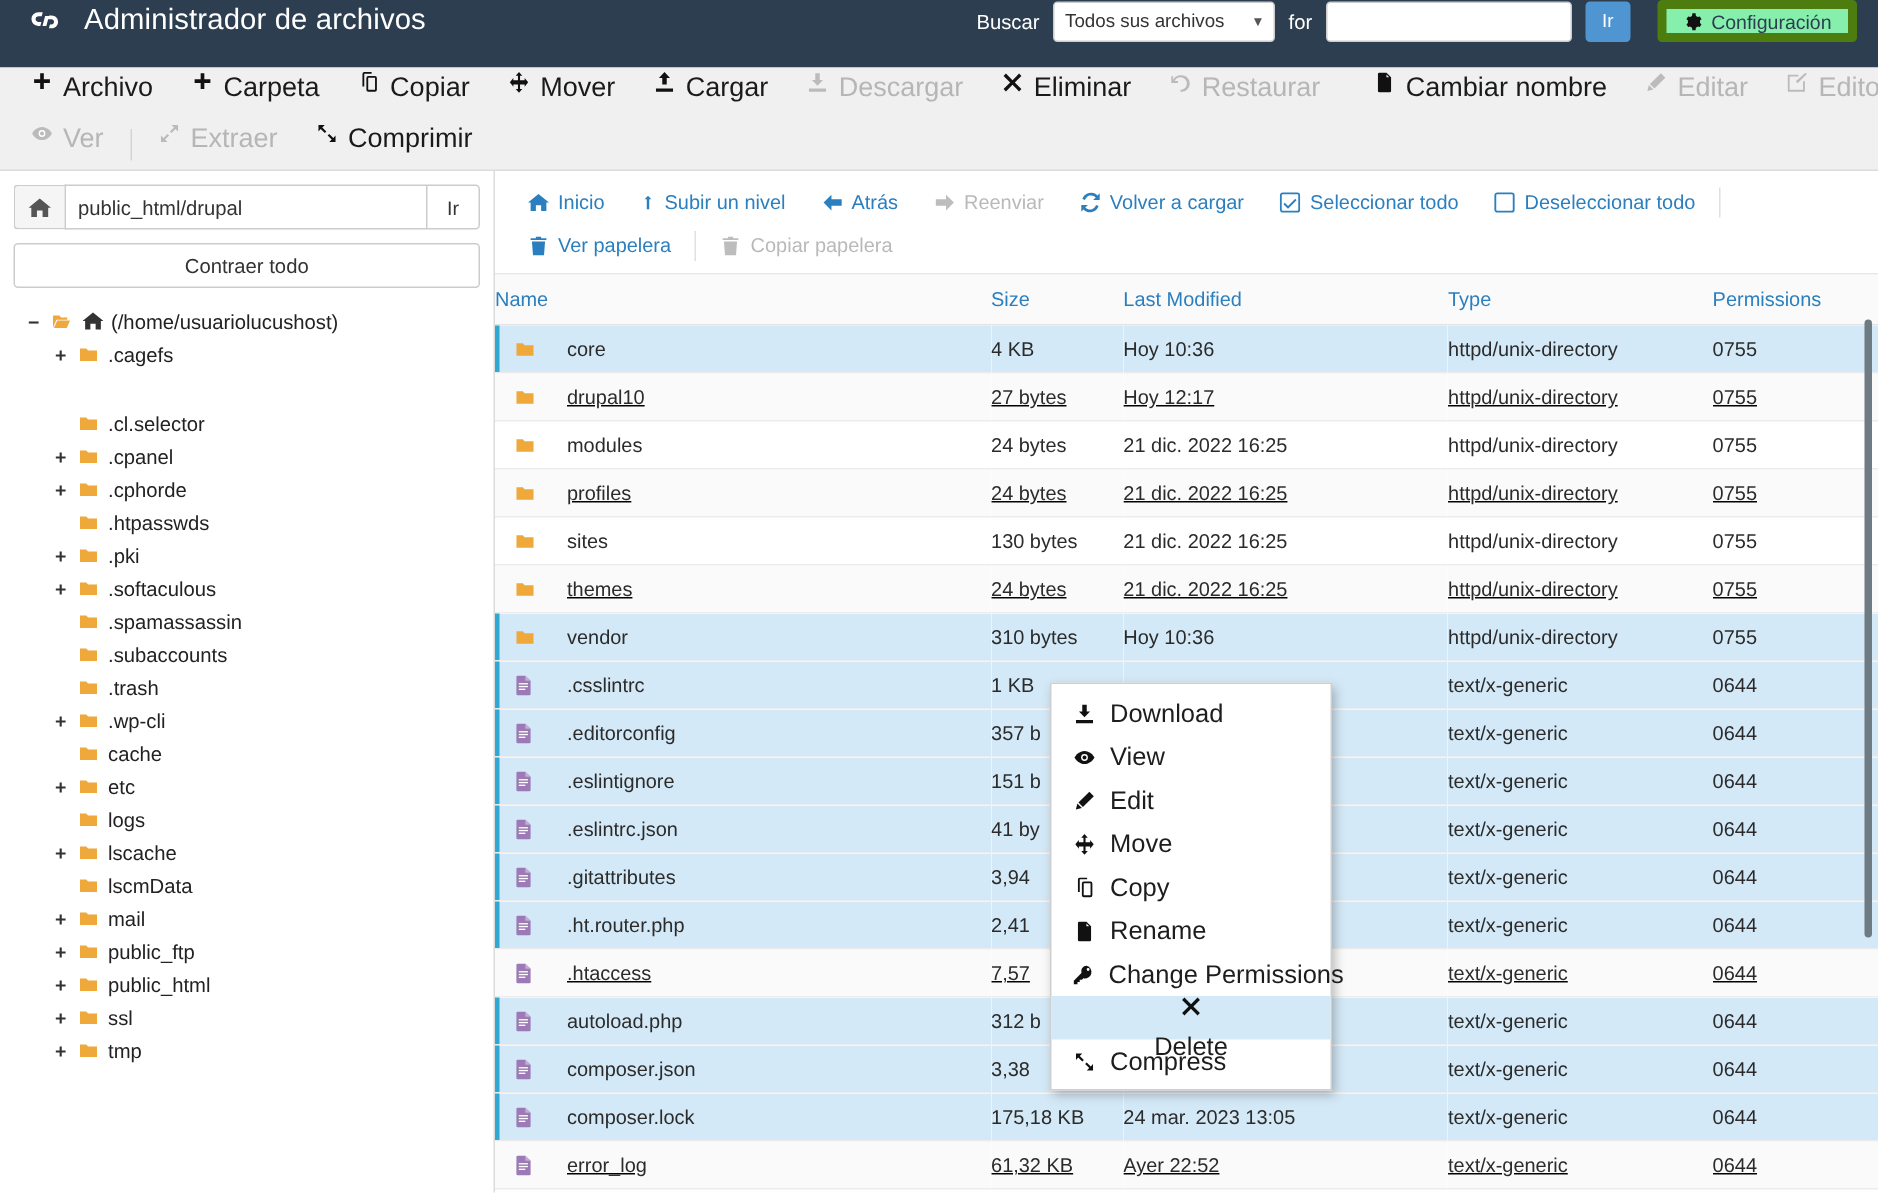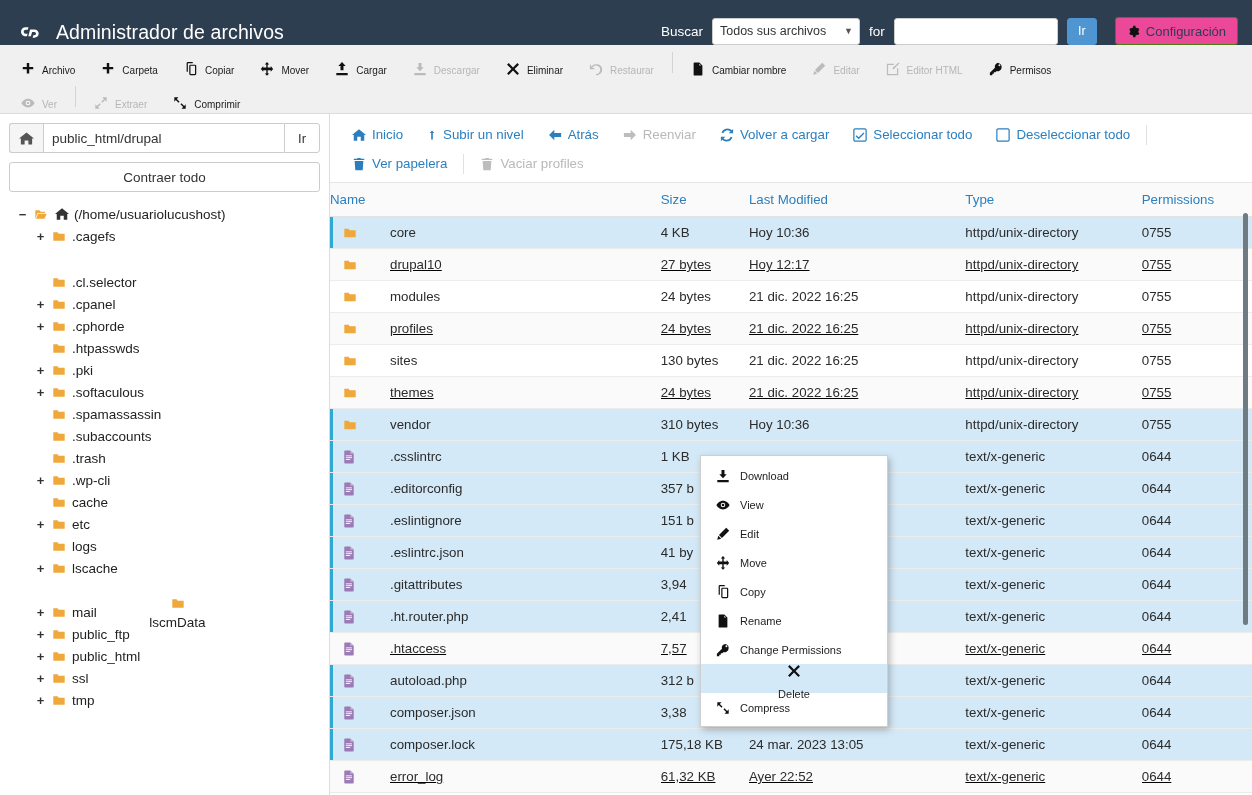--- a/index.html
+++ b/index.html
@@ -10,21 +10,21 @@
     font-family: "Liberation Sans", sans-serif;
     background: #ffffff;
     -webkit-font-smoothing: antialiased;
   }
   .app { position: relative; width: 1252px; height: 795px; }
 
   
   .topbar {
     height: 45px; width: 100%;
     background: #2d3e50;
-    display: flex; align-items: flex-end;
+    display: flex; align-items: flex-start;
     padding: 0 14px 0 18px;
     color: #ffffff;
   }
   .brand { display: flex; align-items: center; gap: 12px; }
   .cp-logo {
     width: 26px; height: 26px;
     display: inline-flex; align-items: center; justify-content: center;
     color: #fff;
   }
   .brand-title { font-size: 19.5px; font-weight: 400; letter-spacing: .1px; color: #ffffff; }
@@ -57,40 +57,40 @@
   }
   .go-btn {
     height: 27px; min-width: 30px; padding: 0 10px;
     background: #4f95d1; color: #fff;
     border: 1px solid #4f95d1; border-radius: 3px;
     font-size: 12.5px; font-family: "Liberation Sans", sans-serif;
     cursor: pointer; line-height: 25px;
   }
   .settings-btn {
     height: 28px; padding: 0 11px; margin-left: 9px;
-    background: #ec4899; color: #2d3e50;
-    border: 1px solid #4d7c0f; border-radius: 3px;
+    background: #86efac; color: #2d3e50;
+    border: 6px solid #4d7c0f; border-radius: 3px;
     font-size: 13px; display: inline-flex; align-items: center; gap: 6px;
     cursor: pointer; font-family: "Liberation Sans", sans-serif;
   }
 
   
   .toolbar {
     background: #f0f0f0;
     border-bottom: 1px solid #dcdcdc;
     padding: 0 8px;
   }
   .tb-row {
     display: flex; align-items: center;
     height: 34px;
   }
   .tb-item {
-    display: inline-flex; align-items: flex-end; gap: 7px;
+    display: inline-flex; align-items: flex-start; gap: 7px;
     padding: 0 13px; height: 28px;
-    font-size: 10px; color: #1a1a1a;
+    font-size: 18px; color: #1a1a1a;
     cursor: pointer; white-space: nowrap;
     background: transparent; border: none;
     font-family: "Liberation Sans", sans-serif;
   }
   .tb-item.disabled { color: #b6b6b6; cursor: default; }
   .tb-item .ic { display: inline-flex; width: 14px; justify-content: center; }
   .tb-sep { width: 1px; height: 21px; background: #d4d4d4; margin: 0 5px; }
 
   
   .body-split { display: flex; height: 682px; border-radius: 11px; }
@@ -168,21 +168,21 @@
   }
   table.files td {
     font-size: 13.3px; color: #2b2b2b;
     padding: 8px 6px 8px 0;
     border-bottom: 1px solid #ececec;
     white-space: nowrap; overflow: hidden; text-overflow: clip;
   }
   tr.row { background: #ffffff; }
   tr.row.alt { background: #fafafa; text-decoration: underline; }
   tr.row.selected { background: #d4e9f7; }
-  tr.row td.c-name { position: relative; padding-left: 60px; }
+  tr.row td.c-name { position: relative; padding-left: 48px; }
   tr.row.selected td.c-name::before {
     content: ""; position: absolute; left: 0; top: -1px; bottom: -1px;
     width: 3px; background: #2fa8d4;
   }
   td.c-name .ficon {
     position: absolute; left: 12px; top: 50%; transform: translateY(-50%);
     display: inline-flex;
   }
   th.h-name { padding-left: 40px; }
   .col-name  { width: 330px; }
@@ -209,21 +209,21 @@
     width: 188px;
     background: #ffffff;
     border: 1px solid #cfcfcf;
     box-shadow: 2px 3px 7px rgba(0,0,0,.26);
     padding: 5px 0 4px 0;
     z-index: 50;
   }
   .ctx-item {
     display: flex; align-items: center; gap: 10px;
     height: 29px; padding: 0 14px;
-    font-size: 11px; color: #1d1d1d; cursor: pointer;
+    font-size: 17px; color: #1d1d1d; cursor: pointer;
     white-space: nowrap;
   }
   .ctx-item.active { background: #d4e9f7; flex-direction: column; }
   .ctx-item .ic { width: 15px; display: inline-flex; justify-content: center; color: #111; }
   svg { display: block; }
 </style>
 </head>
 <body>
 
 <div class="app">
@@ -550,21 +550,21 @@
           </div>
           <div class="tree-node" style="padding-left: 26px;">
             <span class="tree-toggle">+</span>
             <span class="folder-ic">
               <svg width="16" height="13" viewBox="0 0 16 16">
                 <path fill="#efa83a" d="M1 2.8h5.2l1.4 1.7H15v8.7H1z"></path>
               </svg>
             </span>
             <span class="tree-label">lscache</span>
           </div>
-          <div class="tree-node" style="padding-left: 26px; flex-direction: column;">
+          <div class="tree-node" style="padding-left: 26px;">
             <span class="tree-toggle none">+</span>
             <span class="folder-ic">
               <svg width="16" height="13" viewBox="0 0 16 16">
                 <path fill="#efa83a" d="M1 2.8h5.2l1.4 1.7H15v8.7H1z"></path>
               </svg>
             </span>
             <span class="tree-label">lscmData</span>
           </div>
           <div class="tree-node" style="padding-left: 26px;">
             <span class="tree-toggle">+</span>
@@ -687,21 +687,21 @@
               </span>
               <span>Ver papelera</span>
             </button>
             <span class="ab-sep"></span>
             <button class="ab-item disabled">
               <span class="ic">
                 <svg width="14" height="14" viewBox="0 0 16 16">
                   <path fill="#bdbdbd" d="M6 1h4v1h4v1.5H2V2h4zM3 4.5h10L12.2 15H3.8z"></path>
                 </svg>
               </span>
-              <span>Vaciar profiles</span>
+              <span>Copiar papelera</span>
             </button>
           </div>
       </div>
 
       <div class="table-wrap">
         <table class="files">
           <colgroup>
             <col class="col-name">
               <col class="col-size">
               <col class="col-mod">

